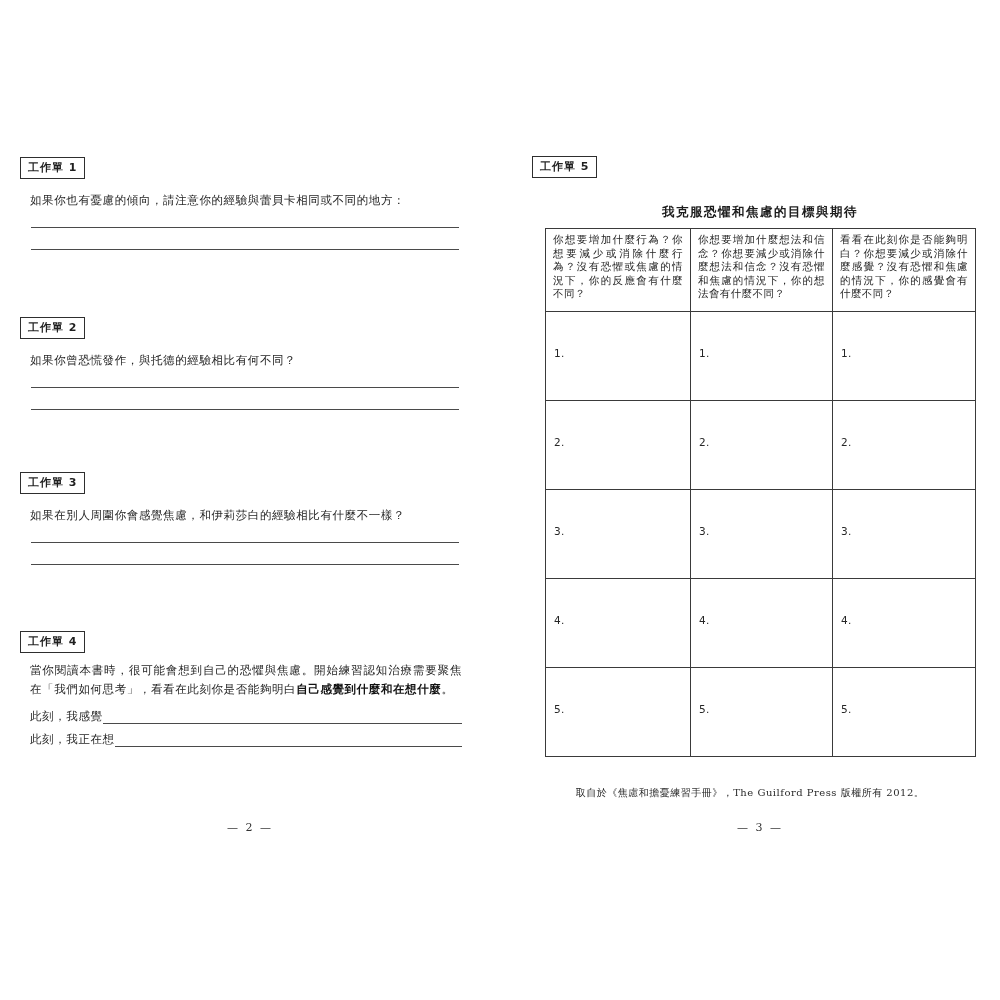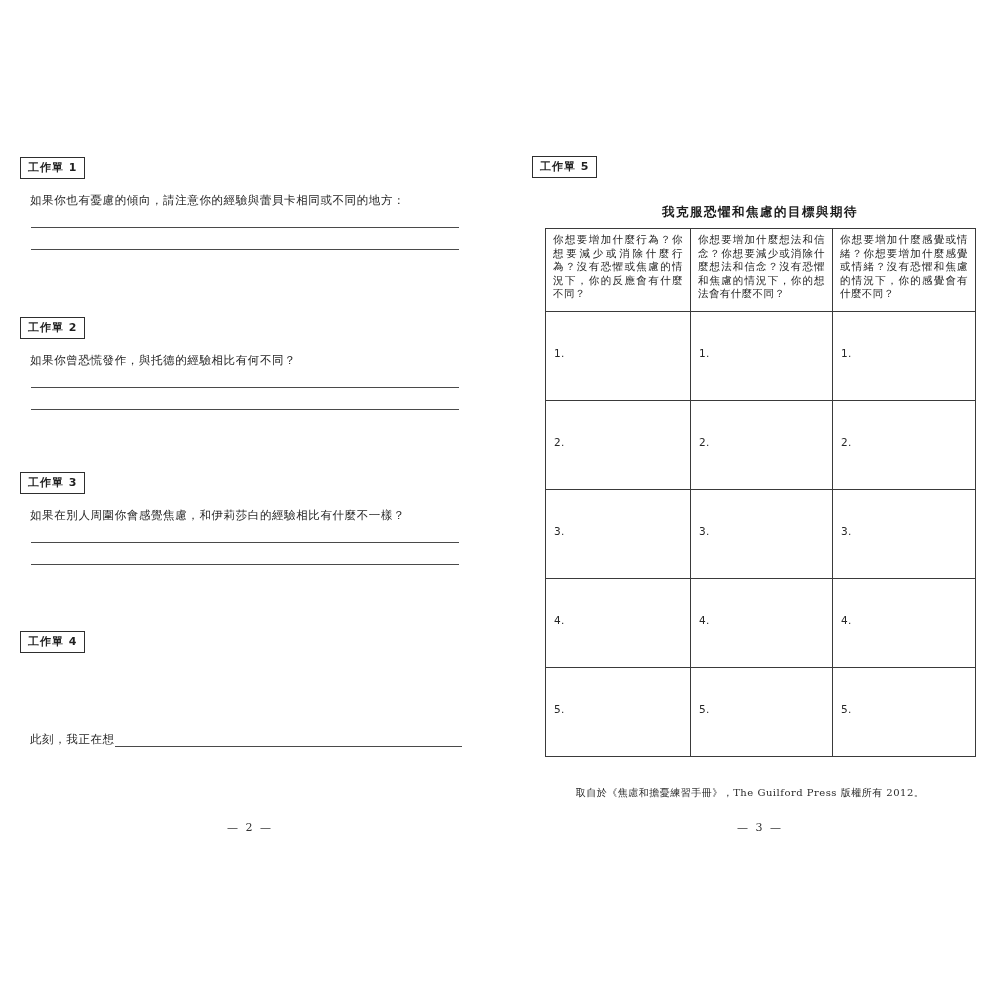--- a/index.html
+++ b/index.html
@@ -103,20 +103,25 @@
 
     <div class="ws" style="top:471px;">
       <div class="ws-box">工作單 3</div>
       <p class="ws-prompt">如果在別人周圍你會感覺焦慮，和伊莉莎白的經驗相比有什麼不一樣？</p>
       <div class="ws-line l1"></div>
       <div class="ws-line l2"></div>
     </div>
 
     <div class="ws" style="top:630px;height:130px;">
       <div class="ws-box">工作單 4</div>
+      <p class="ws4-para"><span>當你閱讀本書時，很可能會想到自己的恐懼與焦慮。開始練習認知治療需要聚焦在「我們如何思考」，看看在此刻你是否能夠明白</span><b>自己感覺到什麼和在想什麼</b><span>。</span></p>
+      <div class="fill-row fr1">
+        <span class="fill-label">此刻，我感覺</span>
+        <span class="fill-line"></span>
+      </div>
       <div class="fill-row fr2">
         <span class="fill-label">此刻，我正在想</span>
         <span class="fill-line"></span>
       </div>
     </div>
 
     <div class="pageno pageno-left">— 2 —</div>
   </section>
 
   <section class="page-half page-right">
@@ -128,21 +133,21 @@
     <table class="goals">
       <colgroup>
         <col style="width:145px">
           <col style="width:142px">
           <col style="width:143px">
       </colgroup>
       <tbody>
         <tr class="drow">
           <td>你想要增加什麼行為？你想要減少或消除什麼行為？沒有恐懼或焦慮的情況下，你的反應會有什麼不同？</td>
           <td>你想要增加什麼想法和信念？你想要減少或消除什麼想法和信念？沒有恐懼和焦慮的情況下，你的想法會有什麼不同？</td>
-          <td>你想要增加什麼感覺或情緒？你想要增加什麼感覺或情緒？沒有恐懼和焦慮的情況下，你的感覺會有什麼不同？</td>
+          <td>看看在此刻你是否能夠明白？你想要減少或消除什麼感覺？沒有恐懼和焦慮的情況下，你的感覺會有什麼不同？</td>
         </tr>
         <tr class="nrow">
           <td>1.</td>
           <td>1.</td>
           <td>1.</td>
         </tr>
         <tr class="nrow">
           <td>2.</td>
           <td>2.</td>
           <td>2.</td>

